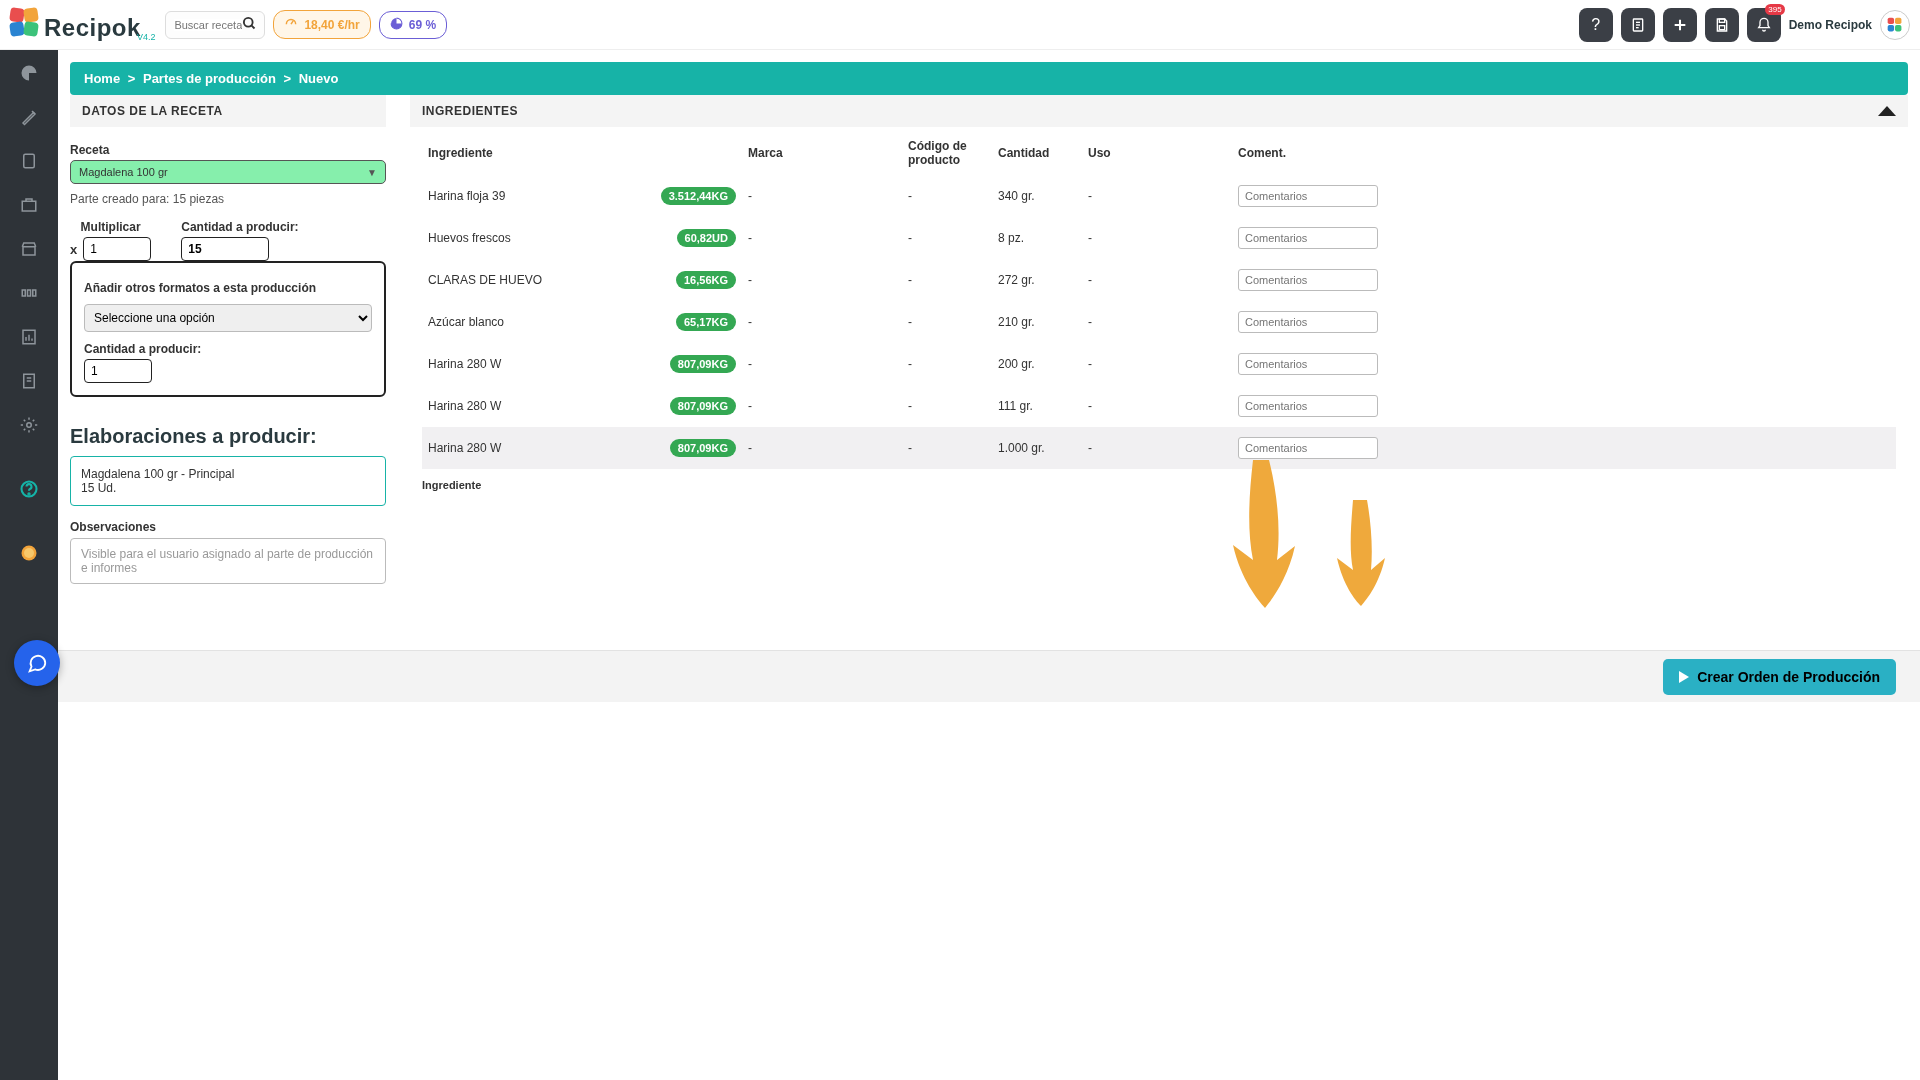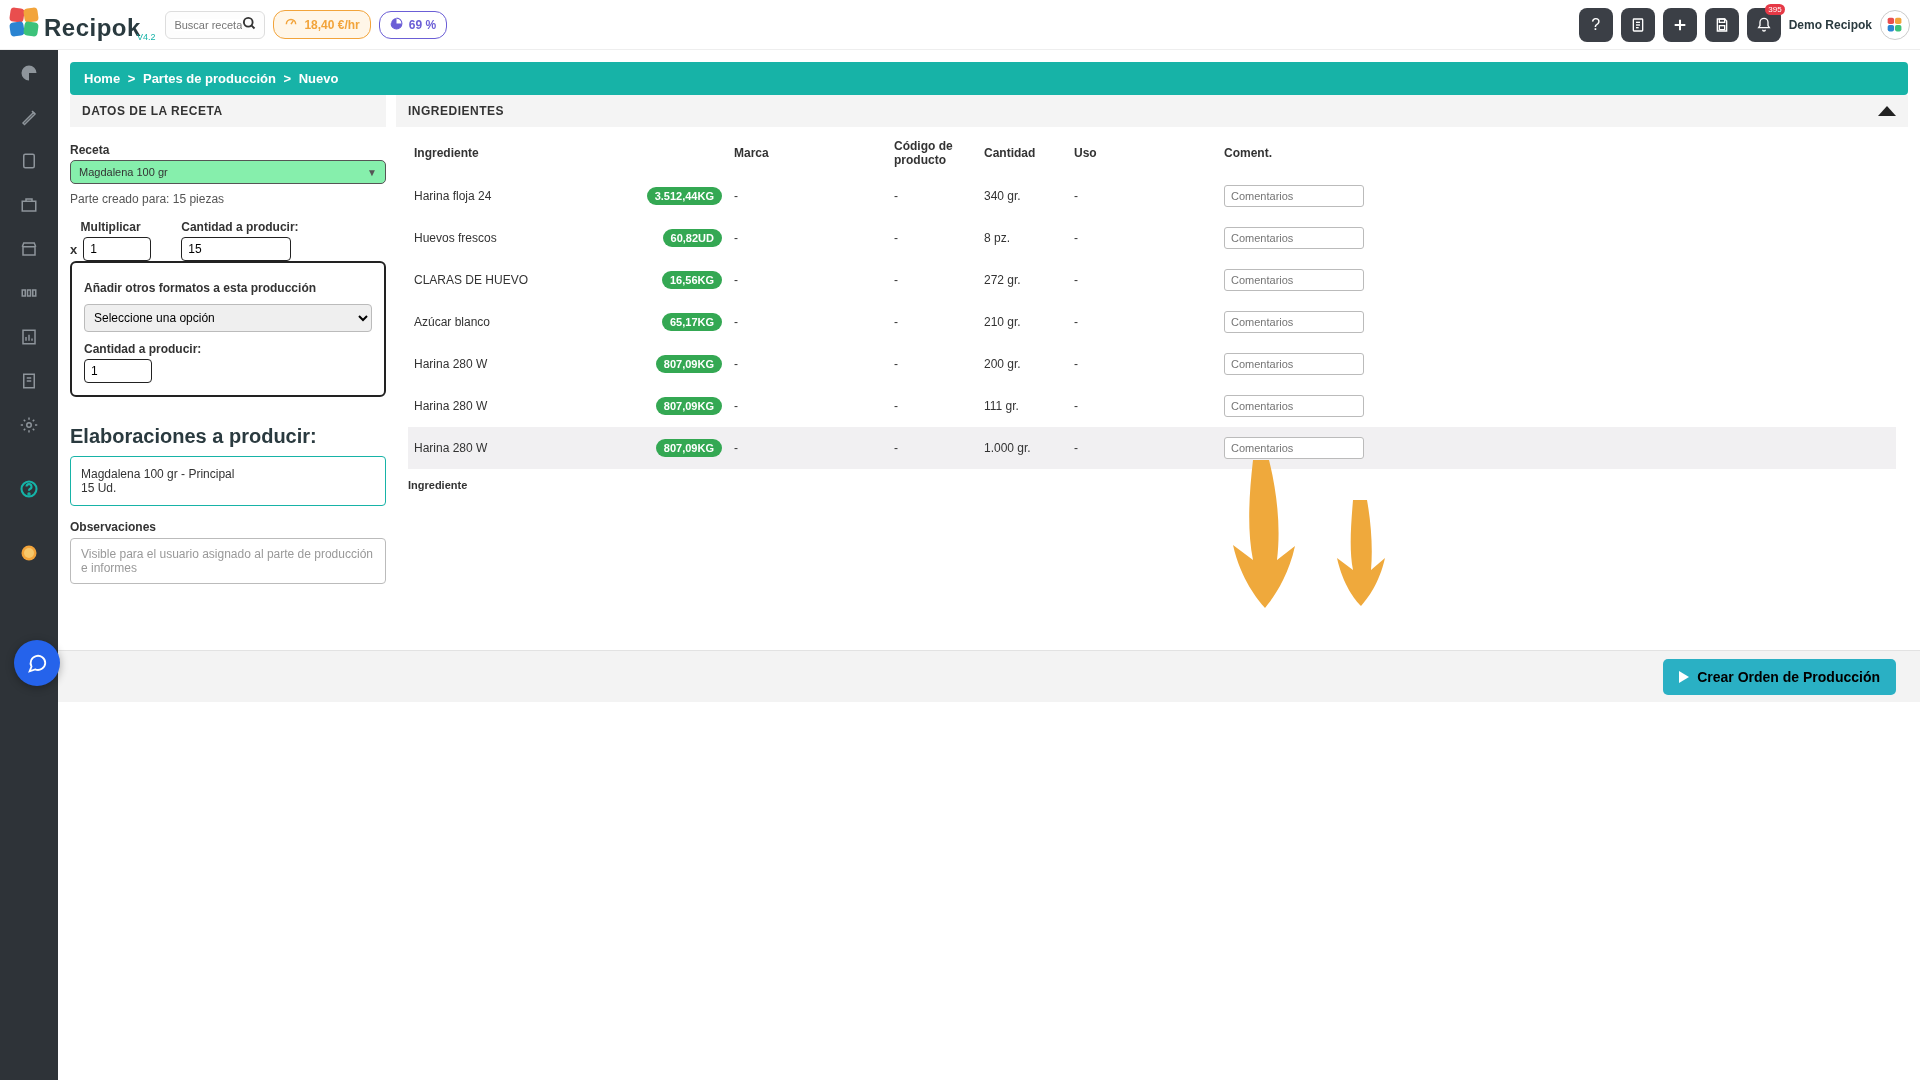--- a/index.html
+++ b/index.html
@@ -36,39 +36,39 @@
   .chat-bubble { position: fixed; left: 14px; top: 640px; width: 46px; height: 46px; border-radius: 50%; background: #2563eb; color:#fff; display:flex; align-items:center; justify-content:center; font-size:22px; box-shadow:0 2px 8px rgba(0,0,0,.3);}
 
   .main { flex: 1; padding: 12px 12px 0 12px; position: relative; height: 652px; overflow: hidden;}
   .crumb { background: #17b3a7; color: #fff; padding: 9px 14px; border-radius: 4px; font-size: 13px; font-weight: 600;}
   .crumb a { color:#fff; text-decoration:none; }
   .crumb .sep { margin: 0 4px; }
   .crumb .cur { font-weight:700; }
   
   .page-title { margin: 22px 0 18px 0; font-size: 28px; color: #4f5a5f; font-weight: 400; letter-spacing: 0.5px;}
   
-  .columns { display: flex; gap: 10px; }
+  .columns { display: flex; gap: 24px; }
   .panel-left { width: 316px; }
   .panel-right { flex: 1; }
   
   .card { background: #fff; }
   .card-head { background: #f4f4f4; padding: 9px 12px; font-weight: 800; font-size: 12px; letter-spacing: 0.5px; display:flex; justify-content:space-between; align-items:center;}
   .card-body { padding: 10px 0; }
   
   .lbl { font-size: 12px; font-weight: 700; color: #333; margin: 6px 0 3px 0; display:block;}
   .select-like { width: 100%; border: 1px solid #555; border-radius: 5px; padding: 5px 8px; font-size: 11px; background:#86efac; display:flex; justify-content:space-between; align-items:center;}
   .select-like .caret { font-size:10px; color:#555;}
   .muted { font-size: 12px; color:#555; margin-top:8px;}
   
   .mult-row { display:flex; gap:30px; margin-top:8px;}
   .mult-col .lbl { text-align:center;}
   .mult-input-wrap { display:flex; align-items:center; gap:6px;}
   .mult-input-wrap .x { font-weight:700;}
   input.tbox { border:1.5px solid #222; border-radius:4px; padding:4px 6px; font-size:12px; width:68px;}
-  input.tbox.wide { width:110px;}
+  input.tbox.wide { width:88px;font-weight:bold;}
   
   .addfmt-box { border:2px solid #222; border-radius:6px; padding:12px; }
   .addfmt-box select { width:100%; border:1px solid #bbb; border-radius:4px; padding:5px; font-size:12px; margin-top:6px;}
   
   .h2sub { font-size: 20px; font-weight: 700; color:#2a3a3f; margin: 18px 0 8px 0;}
   .elab-box { border:1px solid #17b3a7; border-radius:4px; padding:10px; font-size:12px; color:#333;}
   .obs-box { border:1px solid #bbb; border-radius:4px; padding:8px 10px; font-size:12px; color:#999; min-height:44px; margin-top:4px;}
   
   
   .itbl { width:100%; border-collapse:collapse; font-size:12px;}
@@ -321,21 +321,21 @@
                   <th style="width:320px;">Ingrediente</th>
                   <th style="width:160px;">Marca</th>
                   <th style="width:90px;">Código de producto</th>
                   <th style="width:90px;">Cantidad</th>
                   <th style="width:150px;">Uso</th>
                   <th>Coment.</th>
                 </tr>
               </thead>
               <tbody id="ingr-body">
                   <tr>
-                    <td><span>Harina floja 24</span><span style="float:right;"><span class="stock-pill">3.512,44KG</span></span></td>
+                    <td><span>Harina floja 39</span><span style="float:right;"><span class="stock-pill">3.512,44KG</span></span></td>
                     <td>-</td>
                     <td>-</td>
                     <td>340 gr.</td>
                     <td>-</td>
                     <td><input class="cmt-input" placeholder="Comentarios" style=""></td>
                   </tr>
                   <tr>
                     <td><span>Huevos frescos</span><span style="float:right;"><span class="stock-pill">60,82UD</span></span></td>
                     <td>-</td>
                     <td>-</td>

